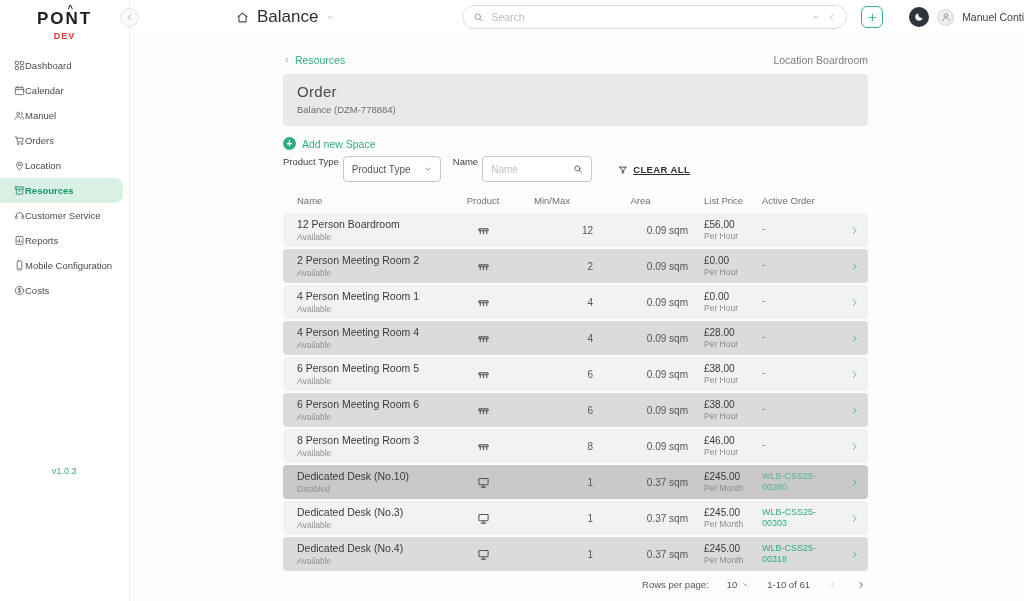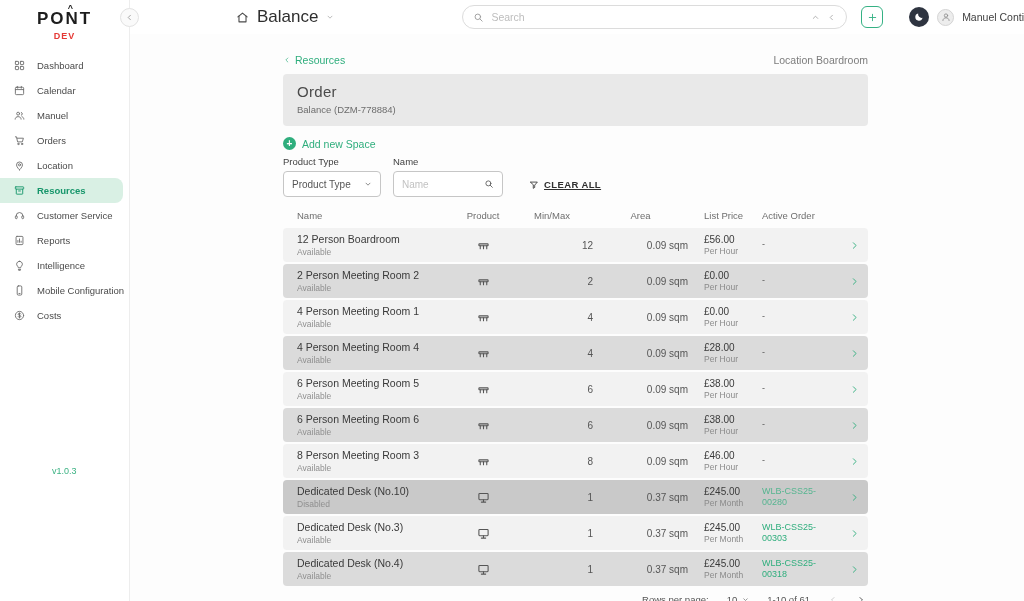--- a/index.html
+++ b/index.html
@@ -12,21 +12,21 @@
   .ic-13{width:13px;height:13px}
   .dim{color:#9a9a9a}.dim2{color:#555}
 
   
   aside{position:absolute;left:0;top:0;bottom:0;width:130px;background:#fff;border-right:1px solid #ededed}
   .logo-wrap{padding-top:9px;text-align:center}
   .logo{position:relative;display:inline-block;font-size:17px;font-weight:800;letter-spacing:2px;color:#1d1d1d}
   .logo-caret{position:absolute;top:-6px;left:56%;font-size:9px;font-weight:800;color:#1d1d1d}
   .env{margin-top:2px;text-align:center;font-size:9px;font-weight:bold;letter-spacing:1px;color:#e53935}
   nav{margin-top:12px}
-  .side-item{display:flex;align-items:center;gap:12px;height:25px;padding:0 8px 0 14px;margin-right:6px;
+  .side-item{display:flex;align-items:center;gap:0;height:25px;padding:0 8px 0 14px;margin-right:6px;
     font-size:9.5px;color:#4a4a4a;cursor:pointer;white-space:nowrap}
   .side-item .ic{color:#6e6e6e}
   .side-item.active{background:#d9f0e4;color:#17966b;font-weight:bold;border-radius:0 8px 8px 0}
   .side-item.active .ic{color:#17966b}
   .version{position:absolute;top:466px;left:52px;font-size:9px;color:#3bb283}
 
   
   header{position:absolute;left:130px;right:0;top:0;height:34px;background:#fff;display:flex;align-items:center}
   .collapse{position:absolute;left:-10px;top:8px;width:19px;height:19px;border-radius:50%;
     background:#fafafa;border:1px solid #e2e2e2;display:flex;align-items:center;justify-content:center;
@@ -52,21 +52,21 @@
   .strip{margin-top:20px;display:flex;align-items:center;justify-content:space-between}
   .back{display:flex;align-items:center;gap:4px;color:#2fae7d;font-size:10.5px;cursor:pointer;text-decoration:none}
   .ctx{font-size:10.5px;color:#7d7d7d}
   .card{margin-top:8px;background:#e9e9e9;border-radius:4px;padding:9px 14px 11px}
   .card h1{font-size:15px;font-weight:normal;color:#4a4a4a;letter-spacing:.3px}
   .card .sub{margin-top:4px;font-size:9.5px;color:#6d6d6d}
   .addrow{margin-top:11px;display:flex;align-items:center;gap:6px;color:#2fae7d;font-size:10.5px;cursor:pointer;width:max-content}
   .plus-circle{width:13px;height:13px;border-radius:50%;background:#2fae7d;color:#fff;font-size:10px;font-weight:bold;
     display:flex;align-items:center;justify-content:center}
   .filters{margin-top:6px;display:flex;align-items:flex-end;gap:12px}
-  .fgroup{display:flex;flex-direction:column;gap:4px}
+  .fgroup{display:flex;gap:4px}
   .fgroup label{font-size:9.5px;color:#3f3f3f}
   .select{width:98px;height:26px;border:1px solid #c6c6c6;border-radius:4px;background:#fff;display:flex;
     align-items:center;justify-content:space-between;padding:0 8px;font-size:10px;color:#555;cursor:pointer}
   .inputbox{width:110px;height:26px;border:1px solid #c6c6c6;border-radius:4px;background:#fff;display:flex;
     align-items:center;padding:0 8px;gap:5px}
   .inputbox input{flex:1;min-width:0;border:none;outline:none;background:transparent;font-family:inherit;font-size:10px;color:#444}
   .inputbox input::placeholder{color:#c2c2c2}
   .clear{margin-left:14px;padding-bottom:7px;display:flex;align-items:center;gap:5px;cursor:pointer;color:#2f2f2f}
   .clear-txt{font-size:9.5px;font-weight:bold;letter-spacing:.4px;text-decoration:underline}
 
@@ -186,29 +186,20 @@
           <svg viewBox="0 0 24 24" fill="none" stroke="currentColor" stroke-width="2" stroke-linecap="round" stroke-linejoin="round">
             <rect x="4.5" y="3" width="15" height="18" rx="2"></rect>
             <path d="M8.5 16v-4M12 16V8.5M15.5 16v-2.5"></path>
           </svg>
         </span>
         <span>Reports</span>
       </div>
       <div class="side-item">
         <span class="ic ic-11">
           <svg viewBox="0 0 24 24" fill="none" stroke="currentColor" stroke-width="2" stroke-linecap="round" stroke-linejoin="round">
-            <path d="M12 2.8a6.2 6.2 0 0 1 4.2 10.8c-1 1-1.7 2-1.7 3.4h-5c0-1.4-.7-2.4-1.7-3.4A6.2 6.2 0 0 1 12 2.8z"></path>
-            <path d="M9.5 20.5h5M10.5 22.5h3"></path>
-          </svg>
-        </span>
-        <span>Intelligence</span>
-      </div>
-      <div class="side-item">
-        <span class="ic ic-11">
-          <svg viewBox="0 0 24 24" fill="none" stroke="currentColor" stroke-width="2" stroke-linecap="round" stroke-linejoin="round">
             <rect x="7" y="2" width="10" height="20" rx="2.5"></rect>
             <path d="M10.8 18.5h2.4"></path>
           </svg>
         </span>
         <span>Mobile Configuration</span>
       </div>
       <div class="side-item">
         <span class="ic ic-11">
           <svg viewBox="0 0 24 24" fill="none" stroke="currentColor" stroke-width="2" stroke-linecap="round" stroke-linejoin="round">
             <circle cx="12" cy="12" r="9"></circle>

